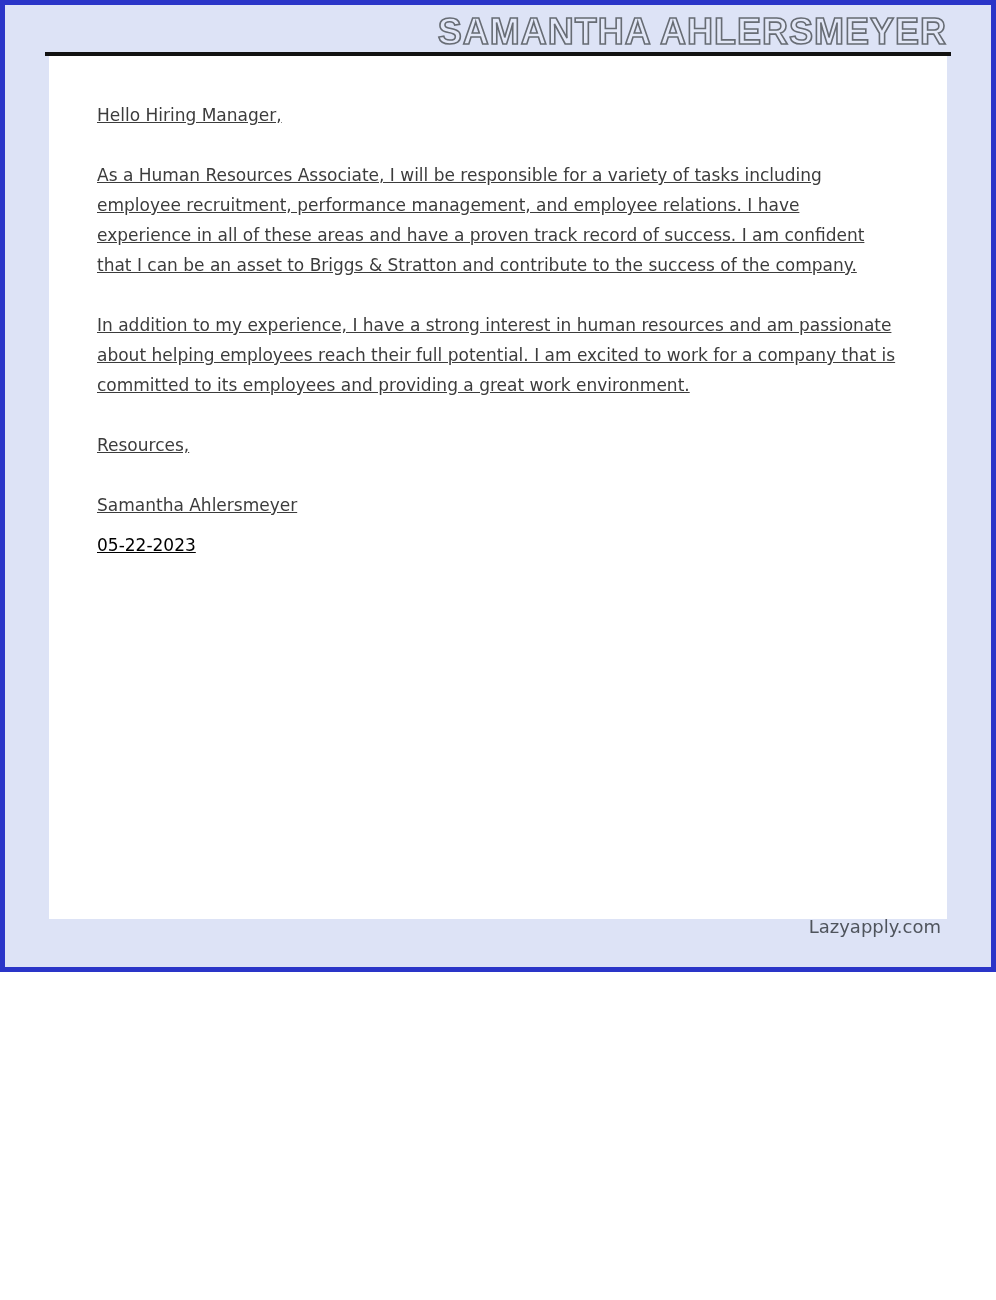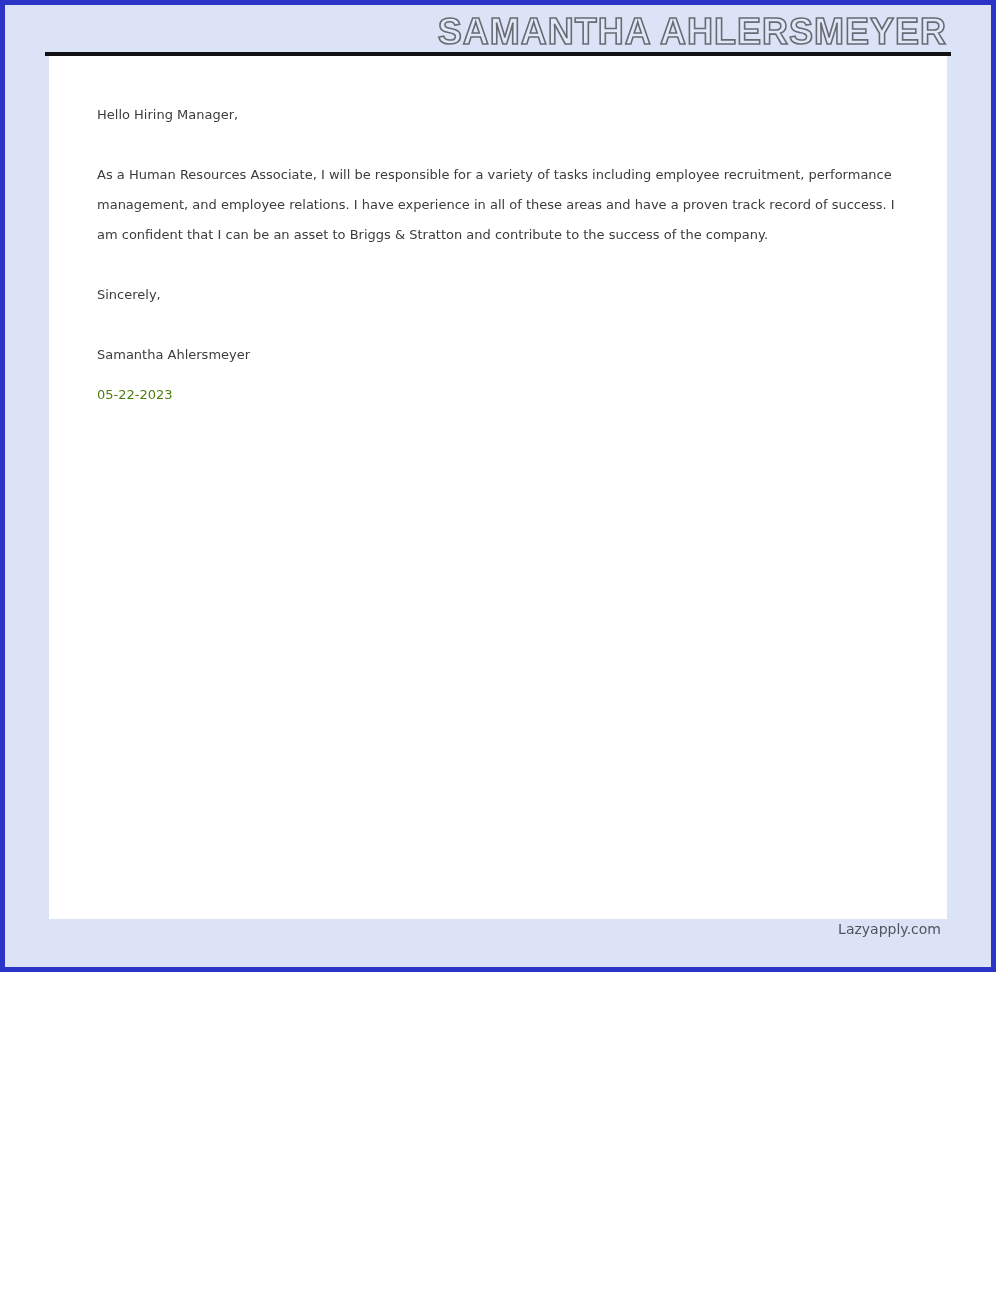--- a/index.html
+++ b/index.html
@@ -47,59 +47,61 @@
     left: 44px;
     right: 44px;
     top: 51px;
     bottom: 48px;
     background: #ffffff;
     padding: 44px 48px;
     color: #3c3c3c;
   }
 
   .sheet p {
-    font-size: 13px;
+    font-size: 17px;
     line-height: 30px;
     margin-bottom: 30px;
     color: #3c3c3c;
+    text-decoration: underline;
   }
 
   .sheet p.signature { margin-bottom: 10px; }
 
   .sheet p.date {
-    color: #4d7c0f;
+    color: #000000;
     margin-bottom: 0;
   }
 
   .watermark {
     position: absolute;
     right: 50px;
     bottom: 30px;
-    font-size: 14px;
+    font-size: 18px;
     color: #4f545c;
   }
 </style>
 </head>
 <body>
 
 <div class="canvas">
 
   <div class="header-name">SAMANTHA AHLERSMEYER</div>
 
   <div class="header-rule"></div>
 
   <div class="sheet">
     <p>Hello Hiring Manager,</p>
 
 
     <p>As a Human Resources Associate, I will be responsible for a variety of tasks including employee recruitment, performance management, and employee relations. I have experience in all of these areas and have a proven track record of success. I am confident that I can be an asset to Briggs &amp; Stratton and contribute to the success of the company.</p>
 
+    <p>In addition to my experience, I have a strong interest in human resources and am passionate about helping employees reach their full potential. I am excited to work for a company that is committed to its employees and providing a great work environment.</p>
 
 
-    <p>Sincerely,</p>
+    <p>Resources,</p>
 
     <p class="signature">Samantha Ahlersmeyer</p>
 
     <p class="date">05-22-2023</p>
   </div>
 
   <div class="watermark">Lazyapply.com</div>
 
 </div>
 

